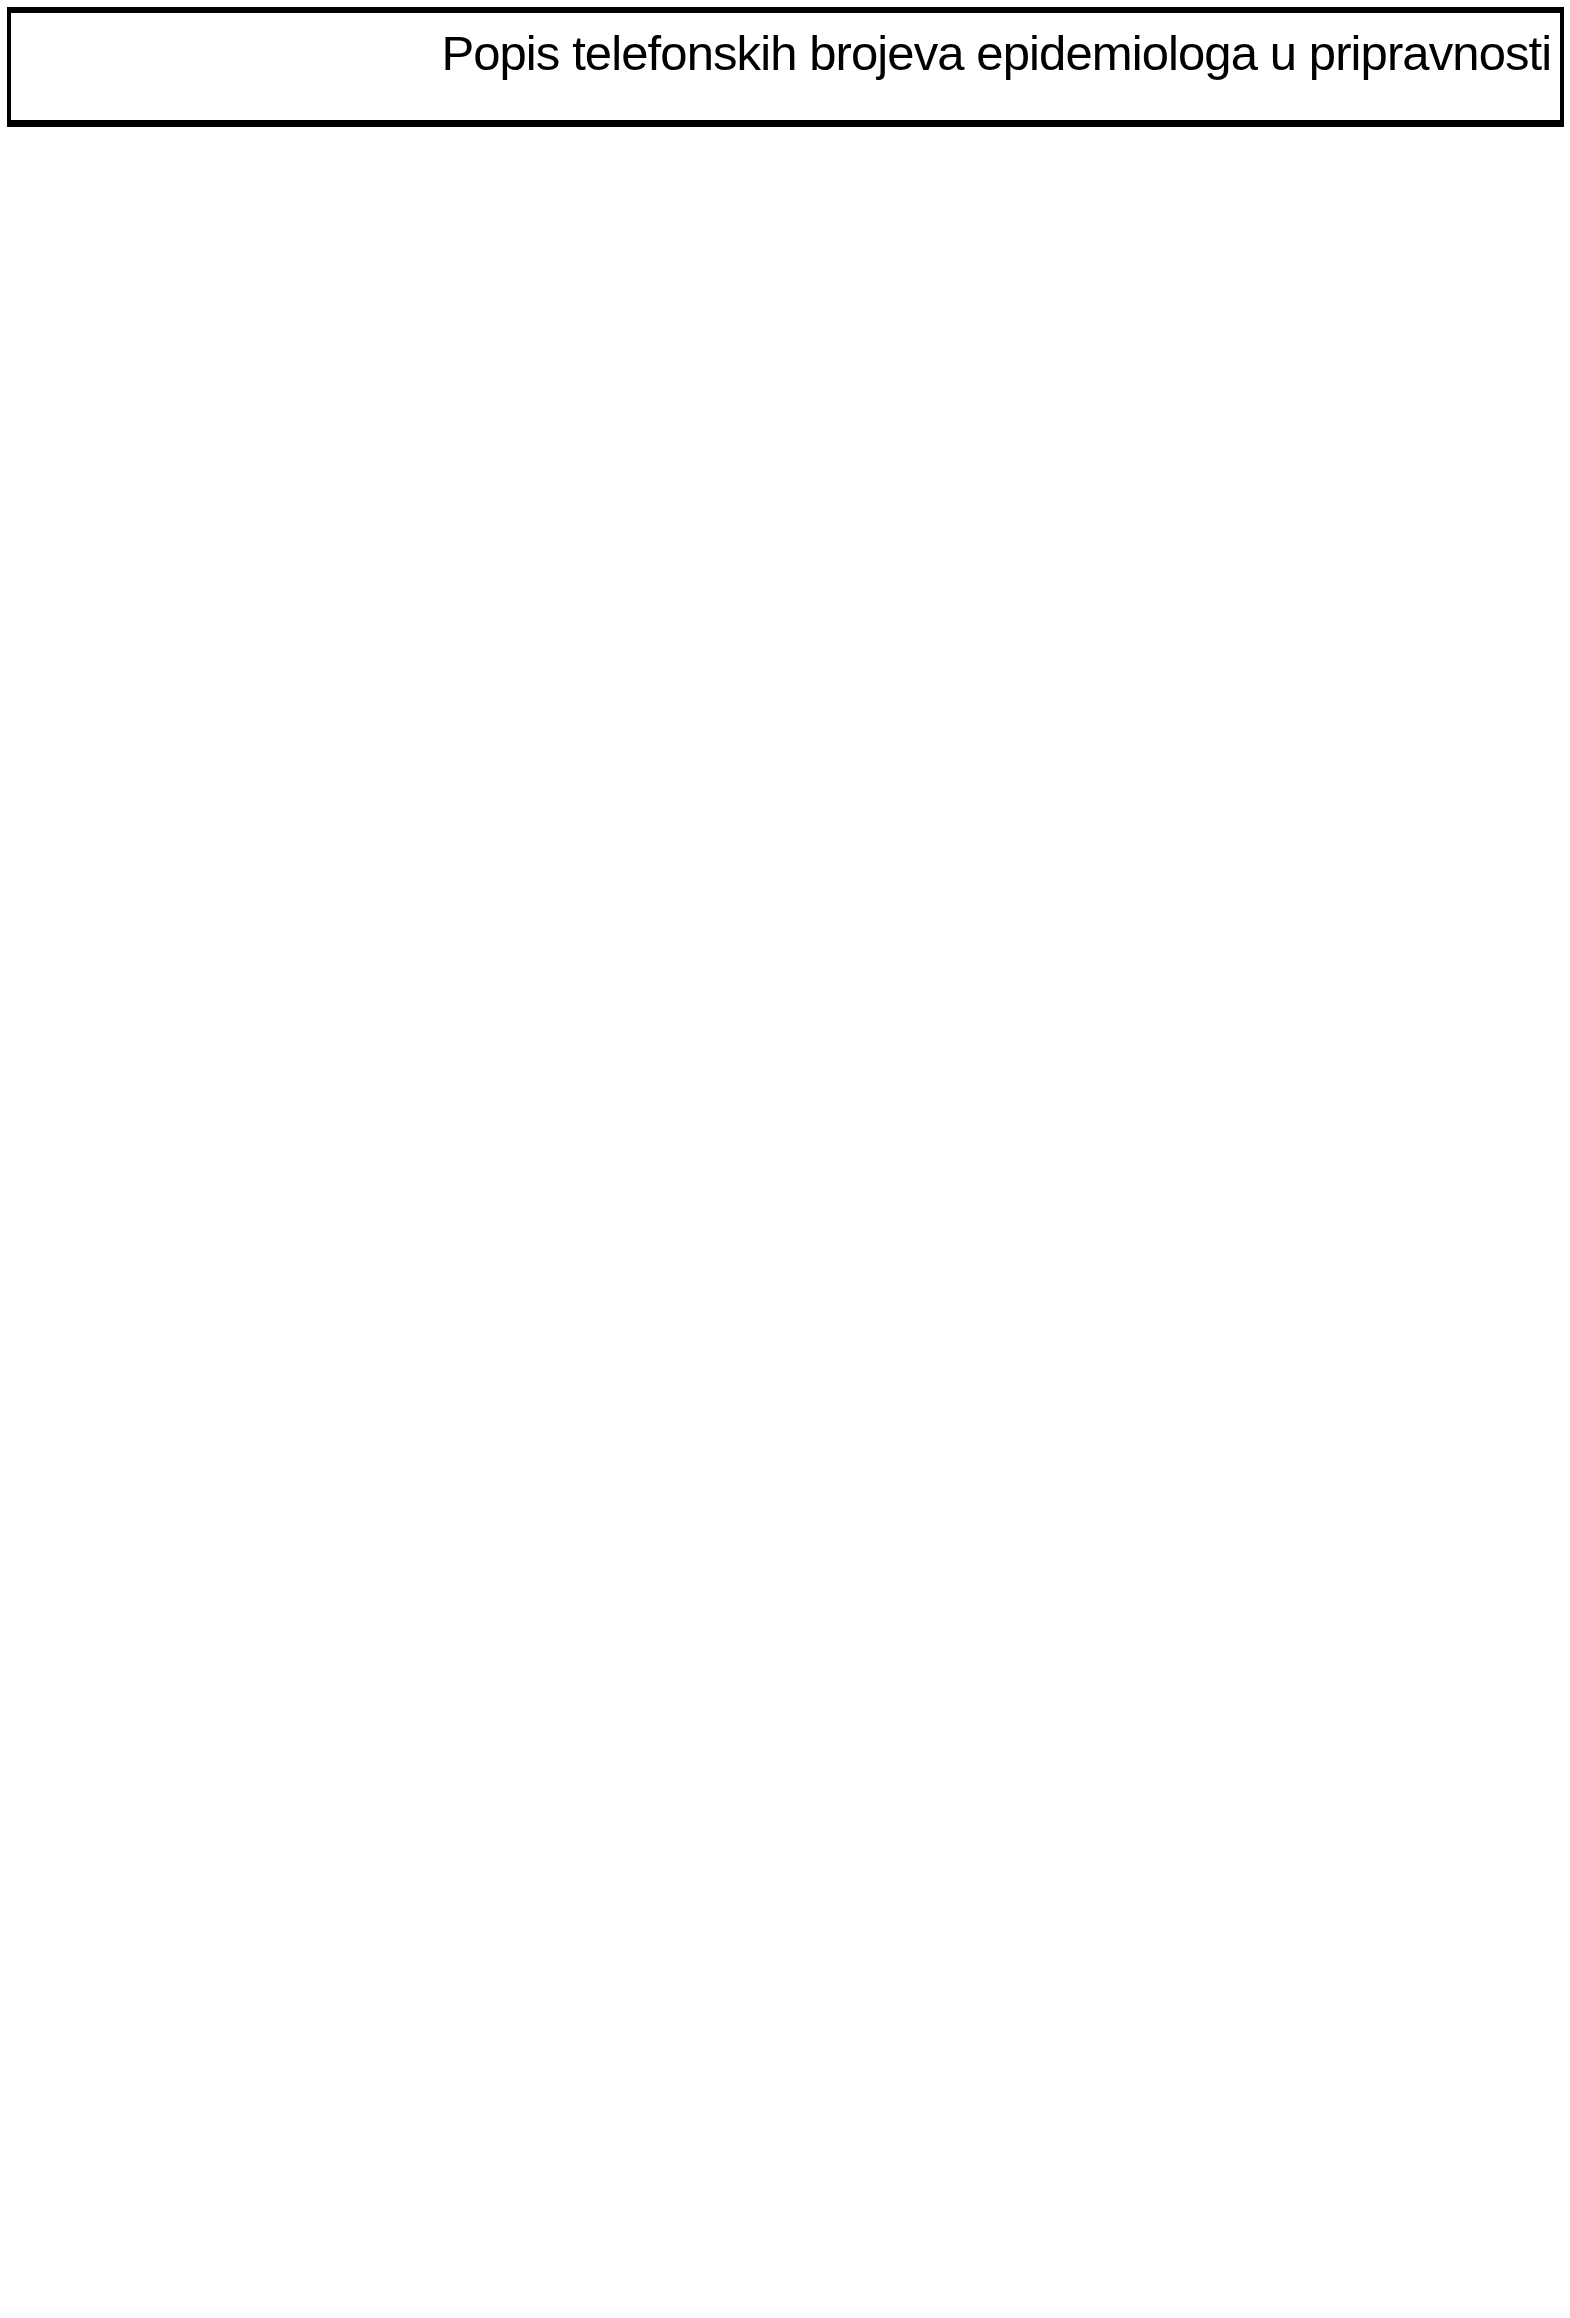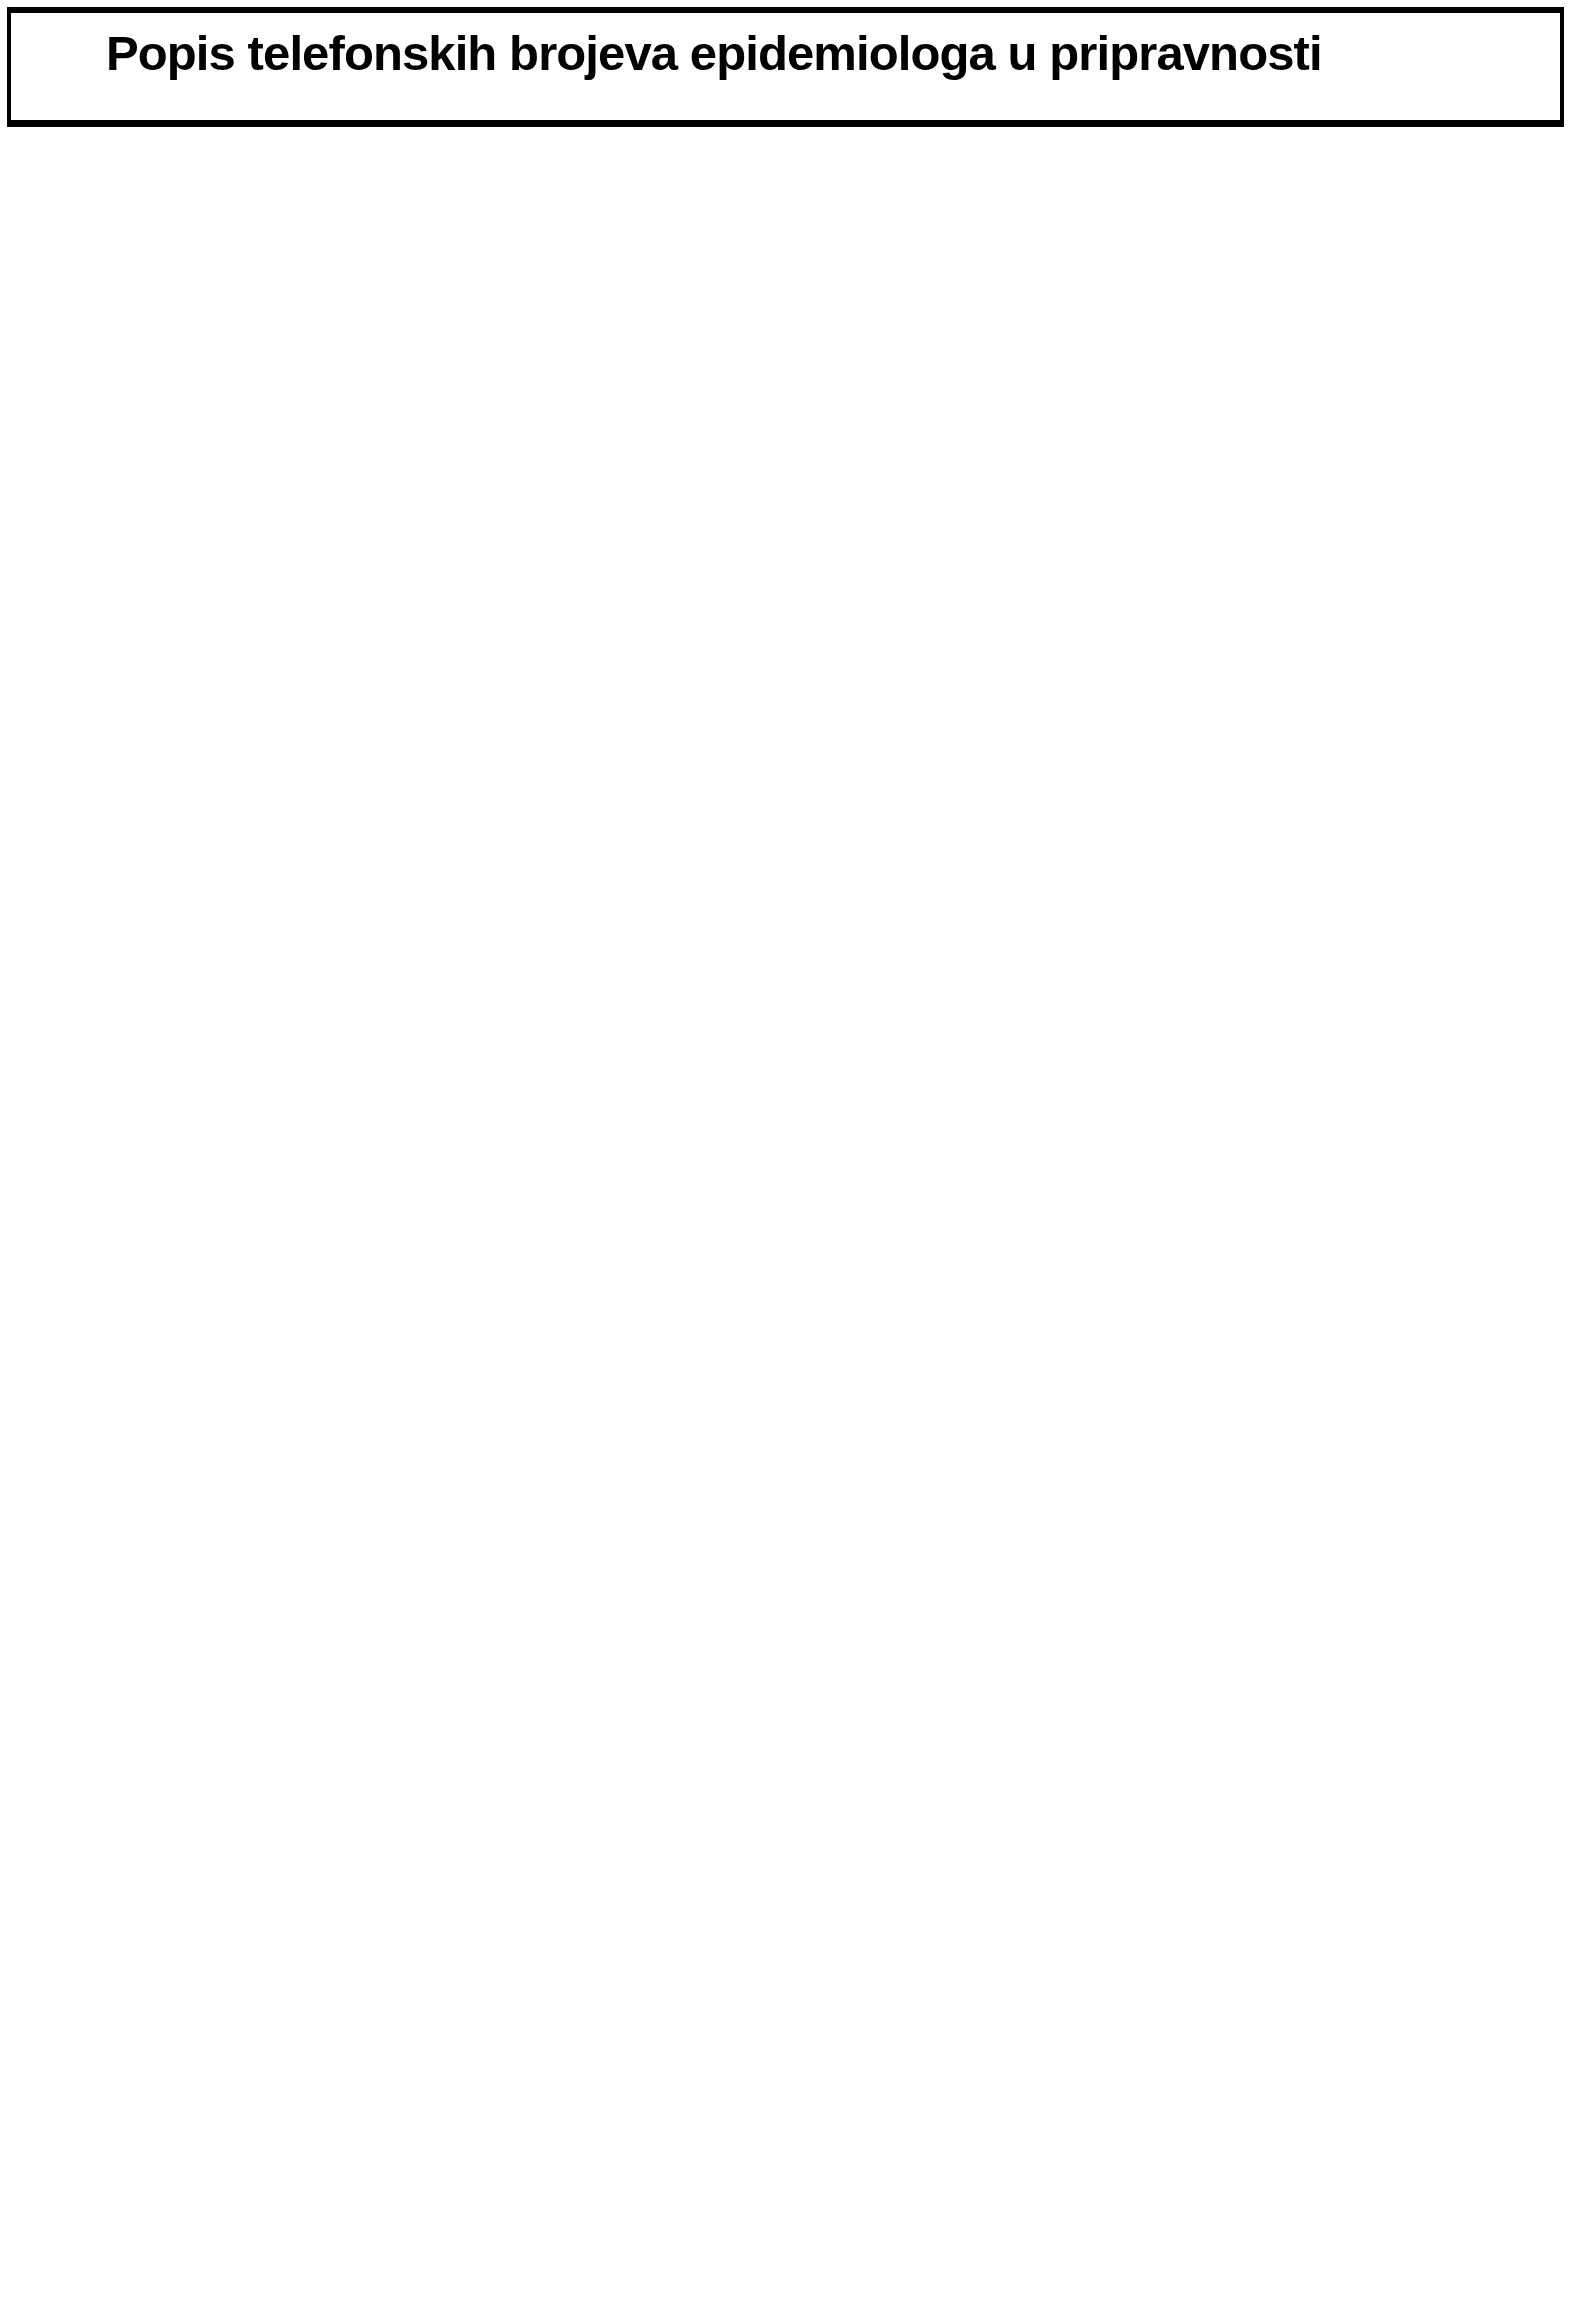--- a/index.html
+++ b/index.html
@@ -24,25 +24,26 @@
     border: 4.3px solid #000000;
     border-top-width: 6px;
     border-bottom-width: 6px;
     vertical-align: middle;
     overflow: hidden;
     white-space: nowrap;
   }
   tr.title-row { height: 113px; }
   td.title-cell {
     font-size: 49px;
-    font-weight: bold;
+    font-weight: normal;
     letter-spacing: -0.9px;
     vertical-align: top;
     padding: 12px 8.7px 0 95px;
     border-bottom-width: 7px;
+    text-align: right;
   }
 </style>
 </head>
 <body>
 
 <table class="phone-table">
   <colgroup>
     <col style="width: 63.7%;">
     <col style="width: 36.3%;">
   </colgroup>

